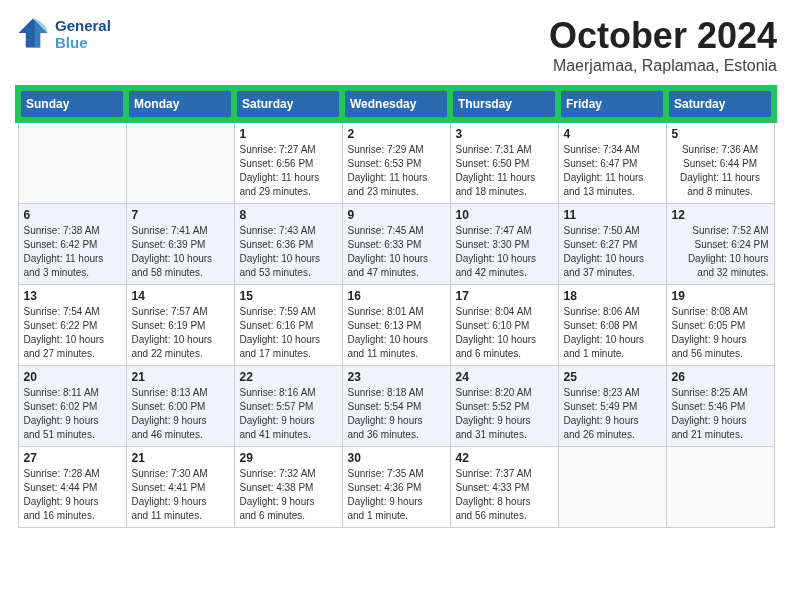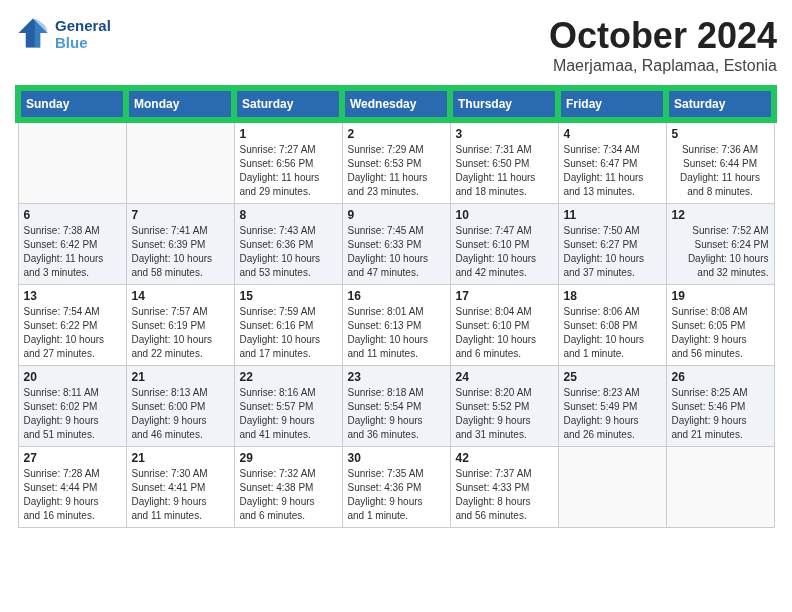--- a/index.html
+++ b/index.html
@@ -184,21 +184,21 @@
         <td>
           <span class="day-num">9</span>
           <div class="day-content" style="white-space: pre-line;">Sunrise: 7:45 AM
 Sunset: 6:33 PM
 Daylight: 10 hours
 and 47 minutes.</div>
         </td>
         <td>
           <span class="day-num">10</span>
           <div class="day-content" style="white-space: pre-line;">Sunrise: 7:47 AM
-Sunset: 6:10 PM
+Sunset: 3:30 PM
 Daylight: 10 hours
 and 42 minutes.</div>
         </td>
         <td>
           <span class="day-num">11</span>
           <div class="day-content" style="white-space: pre-line;">Sunrise: 7:50 AM
 Sunset: 6:27 PM
 Daylight: 10 hours
 and 37 minutes.</div>
         </td>

